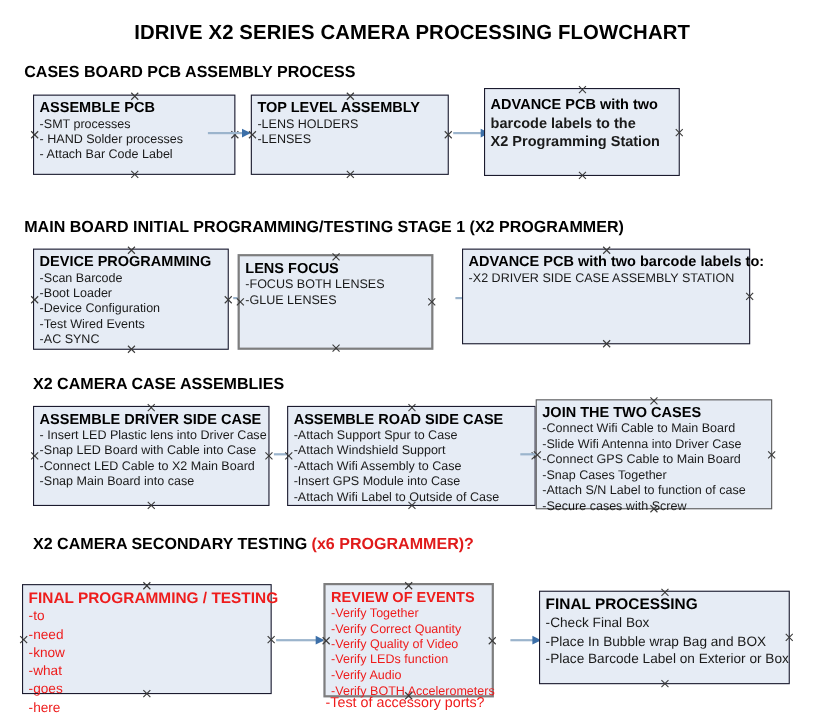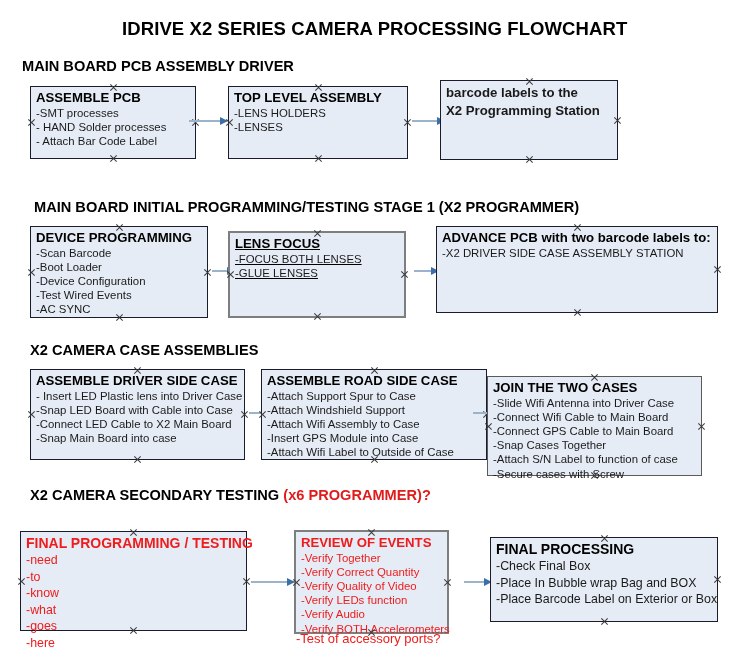--- a/index.html
+++ b/index.html
@@ -123,24 +123,24 @@
   }
 </style>
 </head>
 <body>
 
 <div id="canvas">
 
   <div class="doc-title" style="left:122px; top:18px;">IDRIVE X2  SERIES CAMERA PROCESSING FLOWCHART</div>
 
   <div class="section-head" style="left:22px; top:58px;">
-    <span>MAIN BOARD PCB ASSEMBLY DRIVER</span>
-  </div>
-
-  <div class="node" style="left:30px; top:86px; width:166px; height:73px;">
+    <span>CASES BOARD PCB ASSEMBLY PROCESS</span>
+  </div>
+
+  <div class="node" style="left:30px; top:86px; width:184px; height:73px;">
     <div class="node-title">ASSEMBLE PCB</div>
     <div class="node-line">-SMT processes</div>
     <div class="node-line">- HAND Solder processes</div>
     <div class="node-line">- Attach Bar Code Label</div>
     <span class="handle" style="left:50%; top:0;"></span>
     <span class="handle" style="left:50%; top:100%;"></span>
     <span class="handle" style="left:0; top:50%;"></span>
     <span class="handle" style="left:100%; top:50%;"></span>
   </div>
 
@@ -152,59 +152,60 @@
     <div class="node-line">-LENSES</div>
     <span class="handle" style="left:50%; top:0;"></span>
     <span class="handle" style="left:50%; top:100%;"></span>
     <span class="handle" style="left:0; top:50%;"></span>
     <span class="handle" style="left:100%; top:50%;"></span>
   </div>
 
   <div class="conn" style="left:412px; top:120px; width:32px;"></div>
 
   <div class="node boldbody" style="left:440px; top:80px; width:178px; height:80px;">
+    <div class="node-title" style="margin-top:3px;">ADVANCE PCB with two</div>
     <div class="node-line">barcode labels to the</div>
     <div class="node-line"> X2 Programming Station</div>
     <span class="handle" style="left:50%; top:0;"></span>
     <span class="handle" style="left:50%; top:100%;"></span>
     <span class="handle" style="left:100%; top:50%;"></span>
   </div>
 
-  <div class="section-head" style="left:34px; top:199px;">
+  <div class="section-head" style="left:22px; top:199px;">
     <span>MAIN BOARD INITIAL PROGRAMMING/TESTING STAGE 1 (X2 PROGRAMMER)</span>
   </div>
 
   <div class="node" style="left:30px; top:226px; width:178px; height:92px;">
     <div class="node-title">DEVICE PROGRAMMING</div>
     <div class="node-line">-Scan Barcode</div>
     <div class="node-line">-Boot Loader</div>
     <div class="node-line">-Device Configuration</div>
     <div class="node-line">-Test Wired Events</div>
     <div class="node-line">-AC SYNC</div>
     <span class="handle" style="left:50%; top:0;"></span>
     <span class="handle" style="left:50%; top:100%;"></span>
     <span class="handle" style="left:0; top:50%;"></span>
     <span class="handle" style="left:100%; top:50%;"></span>
   </div>
 
   <div class="conn" style="left:212px; top:270px; width:22px;"></div>
 
-  <div class="node thick" style="left:228px; top:231px; width:178px; height:87px;text-decoration:underline;">
+  <div class="node thick" style="left:216px; top:231px; width:178px; height:87px;">
     <div class="node-title">LENS FOCUS</div>
     <div class="node-line">-FOCUS BOTH LENSES</div>
     <div class="node-line">-GLUE LENSES</div>
     <span class="handle" style="left:50%; top:0;"></span>
     <span class="handle" style="left:50%; top:100%;"></span>
     <span class="handle" style="left:0; top:50%;"></span>
     <span class="handle" style="left:100%; top:50%;"></span>
   </div>
 
   <div class="conn" style="left:414px; top:270px; width:24px;"></div>
 
-  <div class="node" style="left:436px; top:226px; width:282px; height:87px;">
+  <div class="node" style="left:420px; top:226px; width:262px; height:87px;">
     <div class="node-title">ADVANCE PCB with two barcode labels to:</div>
     <div class="node-line">-X2 DRIVER  SIDE  CASE  ASSEMBLY STATION</div>
     <span class="handle" style="left:50%; top:0;"></span>
     <span class="handle" style="left:50%; top:100%;"></span>
     <span class="handle" style="left:100%; top:50%;"></span>
   </div>
 
   <div class="section-head" style="left:30px; top:342px;">
     <span>X2 CAMERA CASE ASSEMBLIES</span>
   </div>
@@ -231,42 +232,42 @@
     <div class="node-line">-Insert GPS Module into Case</div>
     <div class="node-line">-Attach Wifi Label to Outside of Case</div>
     <span class="handle" style="left:50%; top:0;"></span>
     <span class="handle" style="left:50%; top:100%;"></span>
     <span class="handle" style="left:0; top:50%;"></span>
     <span class="handle" style="left:100%; top:50%;"></span>
   </div>
 
   <div class="conn" style="left:473px; top:412px; width:22px;"></div>
 
-  <div class="node plain-gray" style="left:487px; top:376px; width:215px; height:100px;">
+  <div class="node plain-gray" style="left:487px; top:363px; width:215px; height:100px;">
     <div class="node-title">JOIN THE TWO CASES</div>
+    <div class="node-line">-Connect Wifi Cable to Main Board</div>
     <div class="node-line">-Slide Wifi Antenna into Driver Case</div>
-    <div class="node-line">-Connect Wifi Cable to Main Board</div>
     <div class="node-line">-Connect GPS Cable to Main Board</div>
     <div class="node-line">-Snap Cases Together</div>
     <div class="node-line">-Attach S/N Label to function of case</div>
     <div class="node-line">-Secure cases with Screw</div>
     <span class="handle" style="left:50%; top:0;"></span>
     <span class="handle" style="left:50%; top:100%;"></span>
     <span class="handle" style="left:0; top:50%;"></span>
     <span class="handle" style="left:100%; top:50%;"></span>
   </div>
 
   <div class="section-head" style="left:30px; top:487px;">
     <span>X2 CAMERA SECONDARY TESTING </span><span class="accent">(x6 PROGRAMMER)?</span>
   </div>
 
   <div class="node red big" style="left:20px; top:531px; width:227px; height:100px;">
     <div class="node-title">FINAL PROGRAMMING / TESTING</div>
+    <div class="node-line">-to</div>
     <div class="node-line">-need</div>
-    <div class="node-line">-to</div>
     <div class="node-line">-know</div>
     <div class="node-line">-what</div>
     <div class="node-line">-goes</div>
     <div class="node-line">-here</div>
     <span class="handle" style="left:50%; top:0;"></span>
     <span class="handle" style="left:50%; top:100%;"></span>
     <span class="handle" style="left:0; top:50%;"></span>
     <span class="handle" style="left:100%; top:50%;"></span>
   </div>
 

